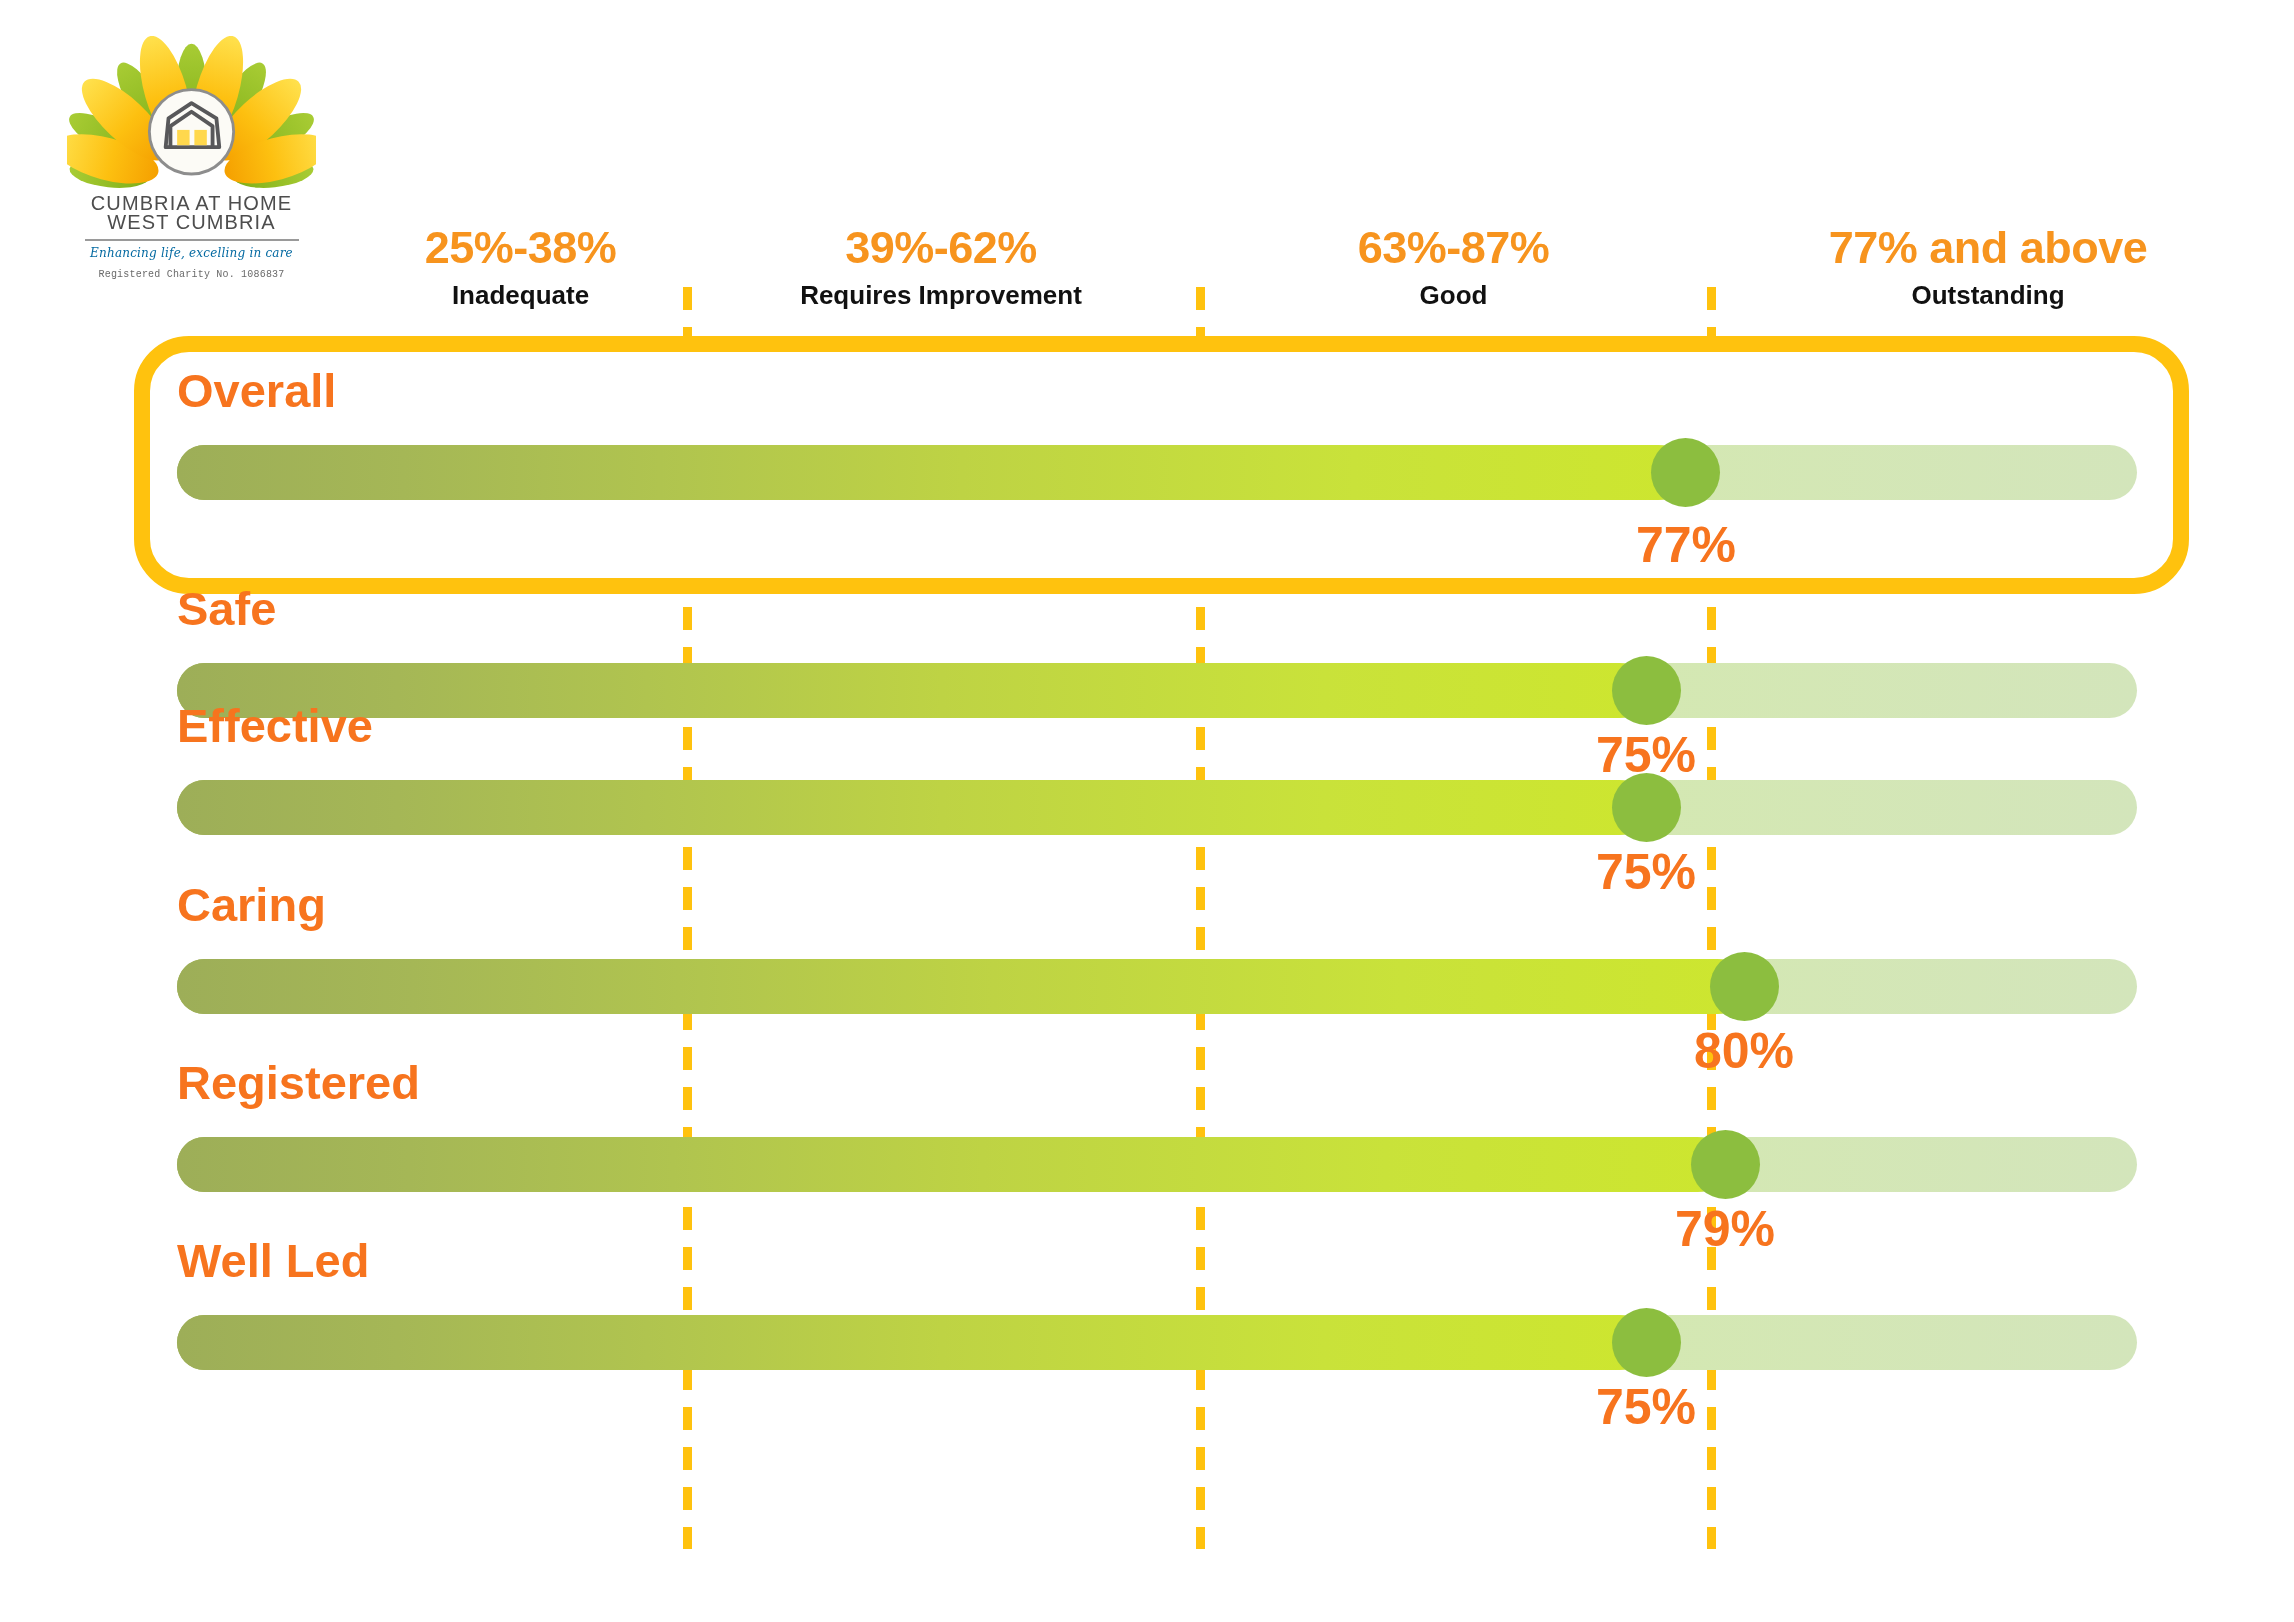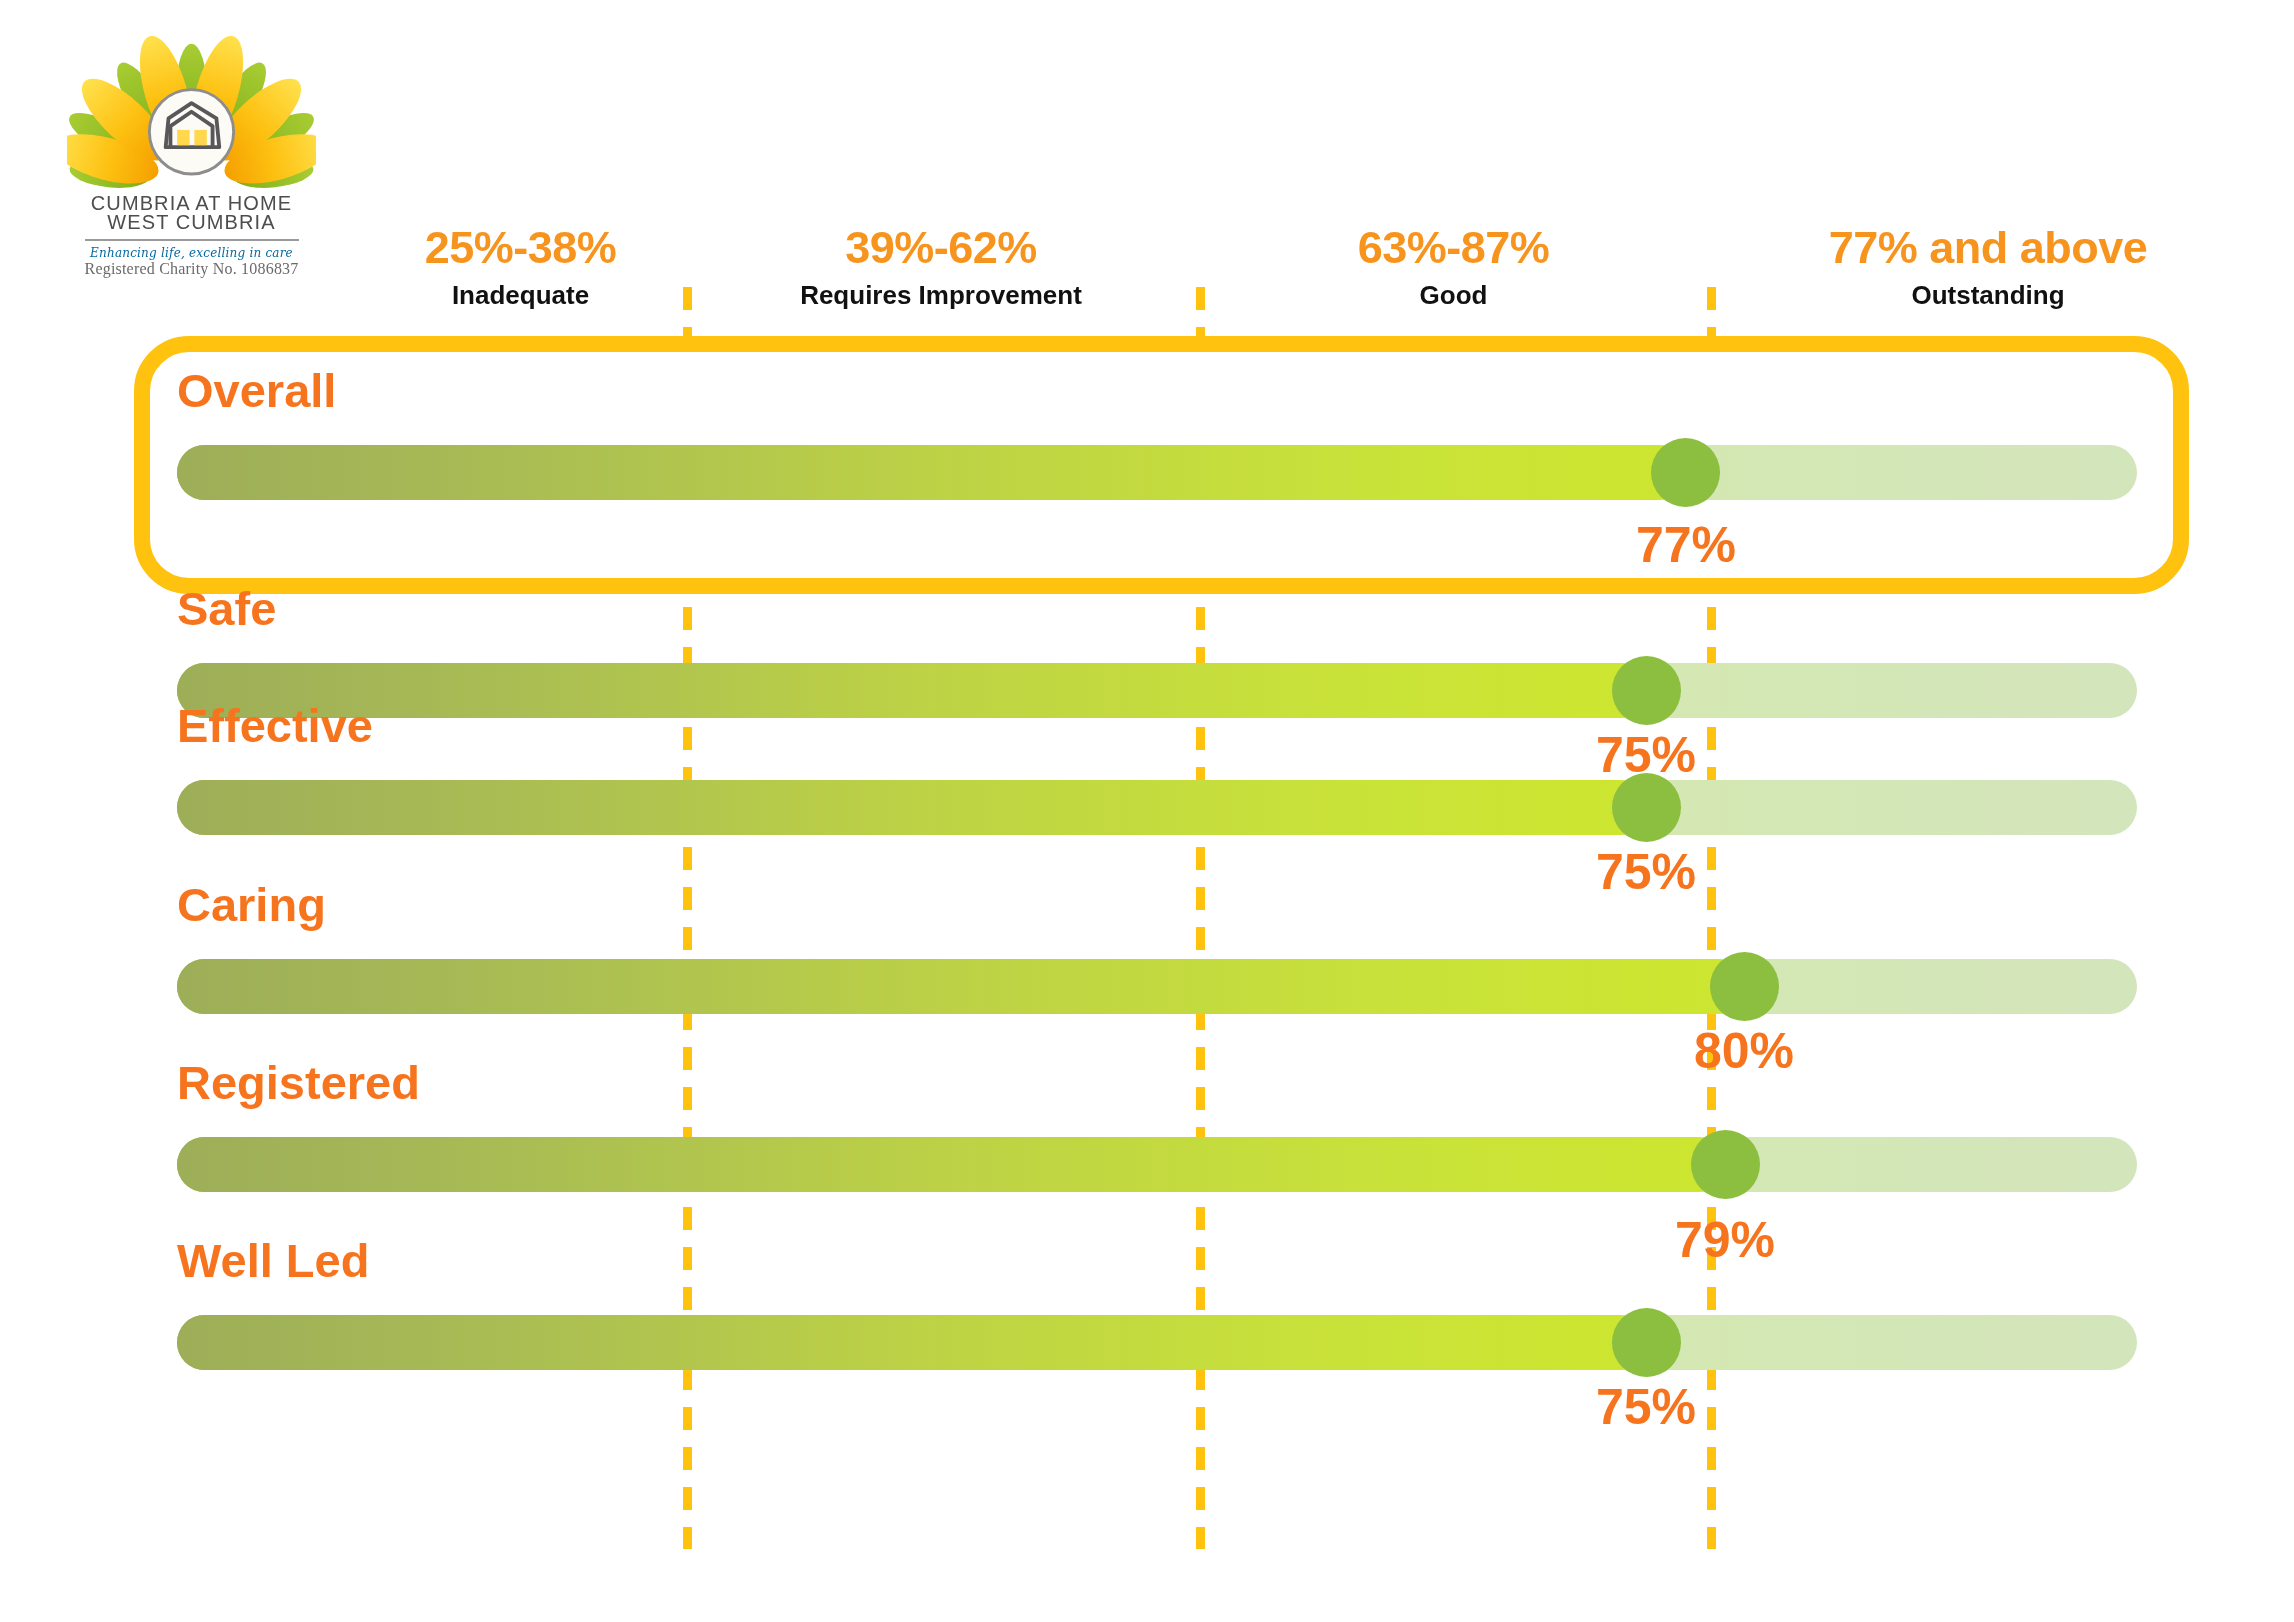--- a/index.html
+++ b/index.html
@@ -43,24 +43,24 @@
     margin: 4.8px auto 4.8px auto;
   }
   .logo-tagline {
     font-family: "DejaVu Serif", serif;
     font-style: italic;
     font-size: 12px;
     color: #0369a1;
     letter-spacing: 0.2px;
   }
   .logo-charity {
-    font-family: Liberation Serif, serif;
-    font-size: 16px;
+    font-family: Liberation Mono, monospace;
+    font-size: 10px;
     color: #6a6a6a;
-    margin-top: 0;
+    margin-top: 9px;
     letter-spacing: 0.2px;
   }
 
   
   .divider {
     position: absolute;
     top: 287px;
     width: 8.6px;
     height: 1262px;
     background-image: linear-gradient(#ffc20e 0 58%, rgba(255,255,255,0) 58% 100%);
@@ -301,21 +301,21 @@
   <div class="bar-value" style="top: 145px; left: 1658px; width: 172px;">80%</div>
 </div>
 
 <div class="row" style="top:1055px;">
   <div class="row-label" style="top:0px;">Registered</div>
   <div class="bar-wrap" style="top:82px;">
     <div class="bar-track"></div>
     <div class="bar-fill" style="width: 1548px;"></div>
     <div class="bar-dot" style="left: 1514px;"></div>
   </div>
-  <div class="bar-value" style="top: 156px; left: 1639px; width: 172px;">79%</div>
+  <div class="bar-value" style="top: 145px; left: 1639px; width: 172px;">79%</div>
 </div>
 
 <div class="row" style="top:1233px;">
   <div class="row-label" style="top:0px;">Well Led</div>
   <div class="bar-wrap" style="top:82px;">
     <div class="bar-track"></div>
     <div class="bar-fill" style="width: 1470px;"></div>
     <div class="bar-dot" style="left: 1435px;"></div>
   </div>
   <div class="bar-value" style="top: 145px; left: 1560px; width: 172px;">75%</div>

